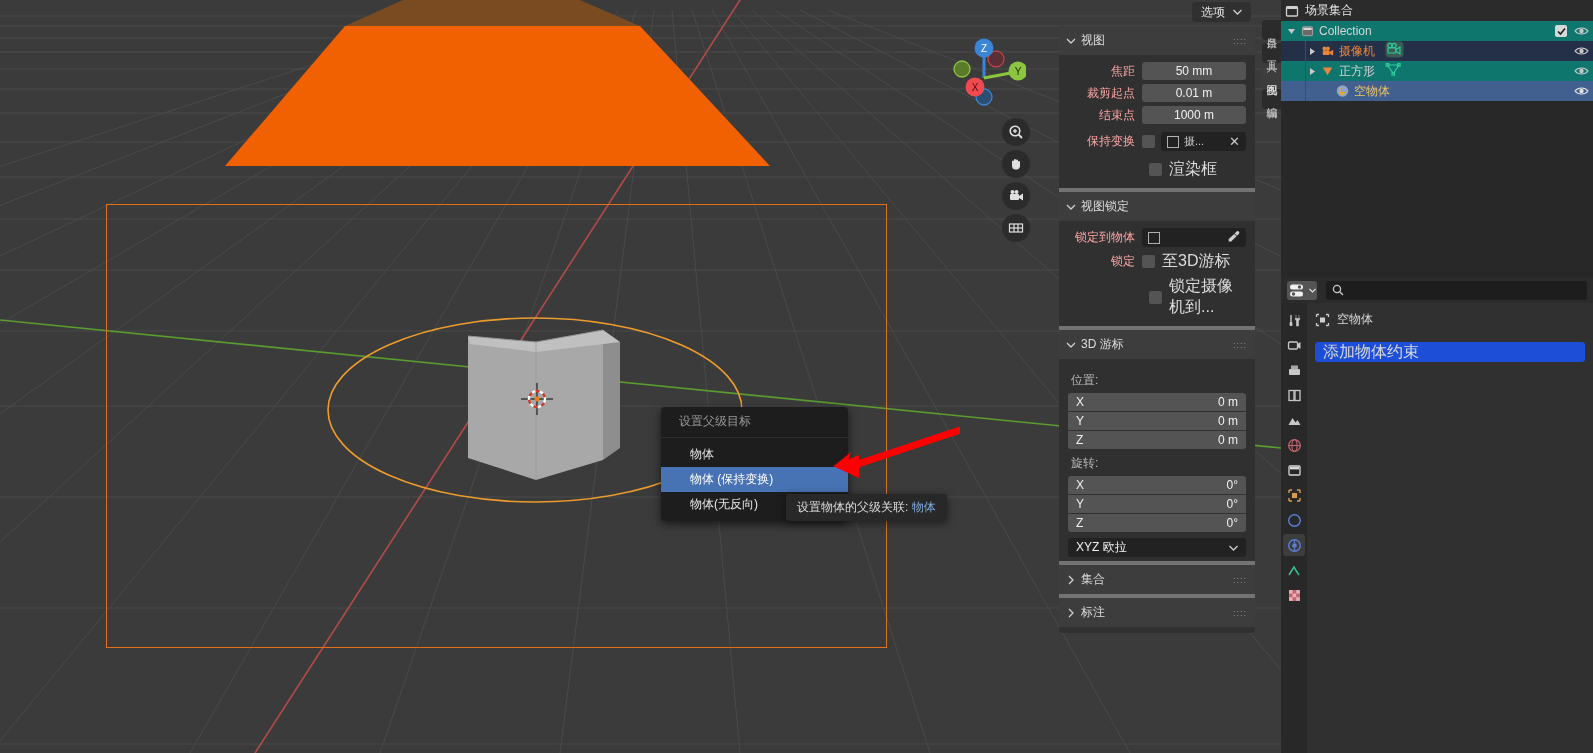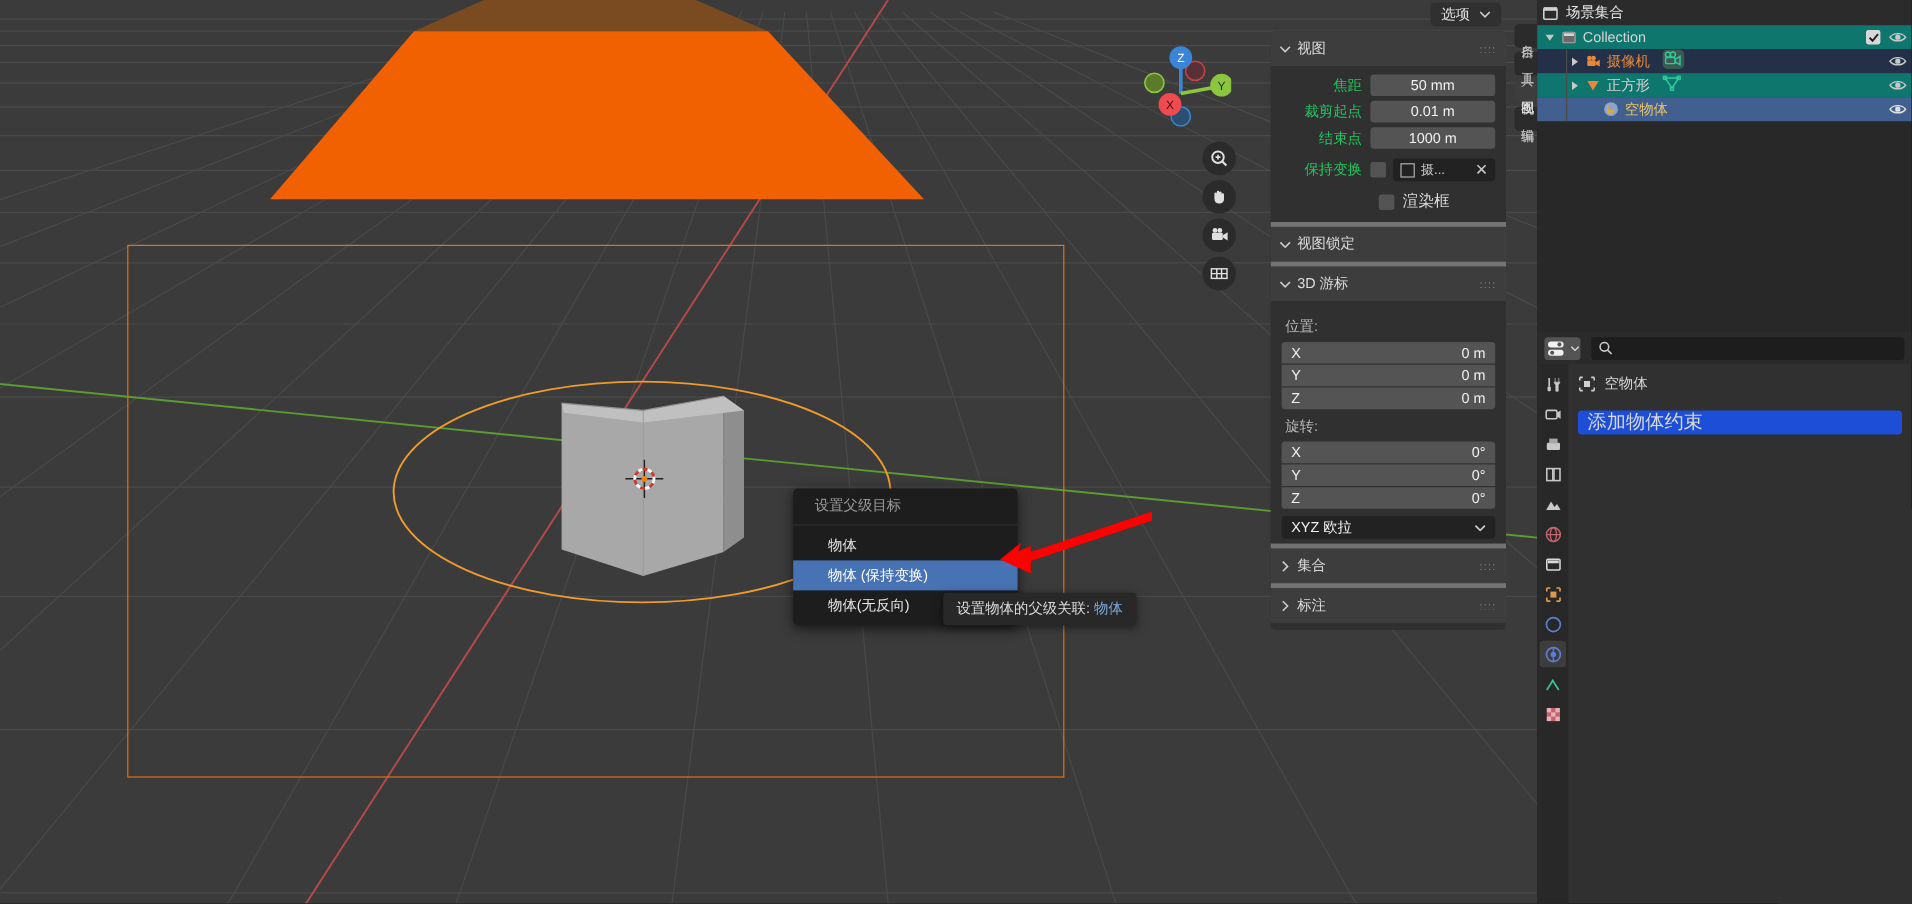--- a/index.html
+++ b/index.html
@@ -61,42 +61,42 @@
     width: 10px; height: 10px;
   }
   .np-grip {
     margin-left: auto; color: #8a8a8a; font-size: 9px; letter-spacing: 1px;
     line-height: 6px; width: 14px; overflow: hidden;
   }
   .np-body { padding: 7px 9px 4px 9px; background:#303030; }
   .np-row { display: flex; align-items: center; margin-bottom: 4px; }
   .np-label {
     width: 74px; text-align: right; padding-right: 7px;
-    color: #22c55e; font-size: 12px; white-space: nowrap;
+    color: #fca5a5; font-size: 12px; white-space: nowrap;
   }
   .np-field {
     flex: 1; height: 18px; background: #545454; border-radius: 3px;
     display: flex; align-items: center; justify-content: center;
     color: #f0f0f0; font-size: 12px;
   }
   .np-xyz {
     display: flex; align-items: center; justify-content: space-between;
     height: 18px; background: #545454; border-radius: 3px;
     padding: 0 8px; color: #f0f0f0; font-size: 12px; margin-bottom: 1px;
   }
   .np-xyz.first { border-radius: 3px 3px 0 0; }
   .np-xyz.mid { border-radius: 0; }
   .np-xyz.last { border-radius: 0 0 3px 3px; }
   .np-sub { color: #b9b9b9; font-size: 12px; margin: 6px 0 4px 3px; }
   .np-check {
     width: 13px; height: 13px; background: #545454;
     border-radius: 2px; flex: none;
   }
   .np-chkrow { display: flex; align-items: center; gap: 7px; margin-bottom: 4px; }
-  .np-chktext { color: #dcdcdc; font-size: 13px; }
+  .np-chktext { color: #dcdcdc; font-size: 16px; }
   .np-dropdown {
     height: 19px; background: #222; border-radius: 3px;
     display: flex; align-items: center; padding: 0 8px;
     color: #efefef; font-size: 12px; margin-top: 6px;
     justify-content: space-between;
   }
   .np-objfield {
     flex: 1; height: 19px; background: #222; border-radius: 3px;
     display: flex; align-items: center; padding: 0 6px; gap: 5px;
     color: #c8c8c8; font-size: 11px;
@@ -411,20 +411,43 @@
           <span class="np-chktext">渲染框</span>
         </div>
       </div>
 
       <div class="np-section-head">
         <svg class="np-chev" viewBox="0 0 10 10">
           <path d="M1 3 L5 7 L9 3" fill="none" stroke="#cfcfcf" stroke-width="1.3"></path>
         </svg>
         <span>视图锁定</span>
       </div>
+      <div class="np-body">
+        <div class="np-row">
+          <span class="np-label">锁定到物体</span>
+          <span class="np-objfield">
+            <span class="np-smallsq"></span>
+            <span class="np-x">
+              <svg width="13" height="13" viewBox="0 0 13 13">
+                <path d="M9.5 1.5 a1.7 1.7 0 0 1 2.4 2.4 L10 5.8 L7.6 3.4 z" fill="#d0d0d0"></path>
+                <path d="M7.2 3.9 L9.5 6.2 L4.2 11.5 L1.7 11.5 L1.7 9 z" fill="#d0d0d0"></path>
+              </svg>
+            </span>
+          </span>
+        </div>
+        <div class="np-row">
+          <span class="np-label">锁定</span>
+          <span class="np-check" style="margin-right:7px"></span>
+          <span class="np-chktext">至3D游标</span>
+        </div>
+        <div class="np-chkrow" style="margin-left:81px">
+          <span class="np-check"></span>
+          <span class="np-chktext">锁定摄像机到...</span>
+        </div>
+      </div>
 
       <div class="np-section-head">
         <svg class="np-chev" viewBox="0 0 10 10">
           <path d="M1 3 L5 7 L9 3" fill="none" stroke="#cfcfcf" stroke-width="1.3"></path>
         </svg>
         <span>3D 游标</span>
         <span class="np-grip">::::</span>
       </div>
       <div class="np-body">
         <div class="np-sub">位置:</div>

